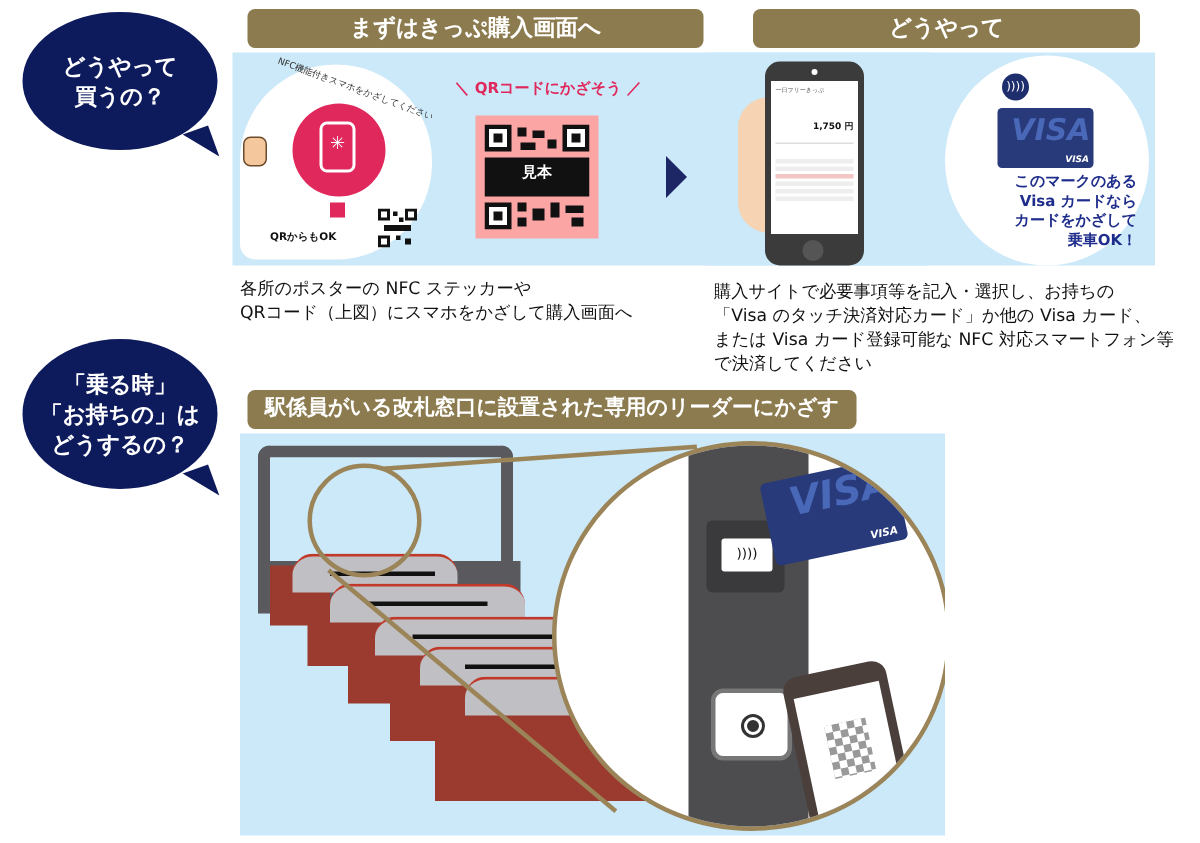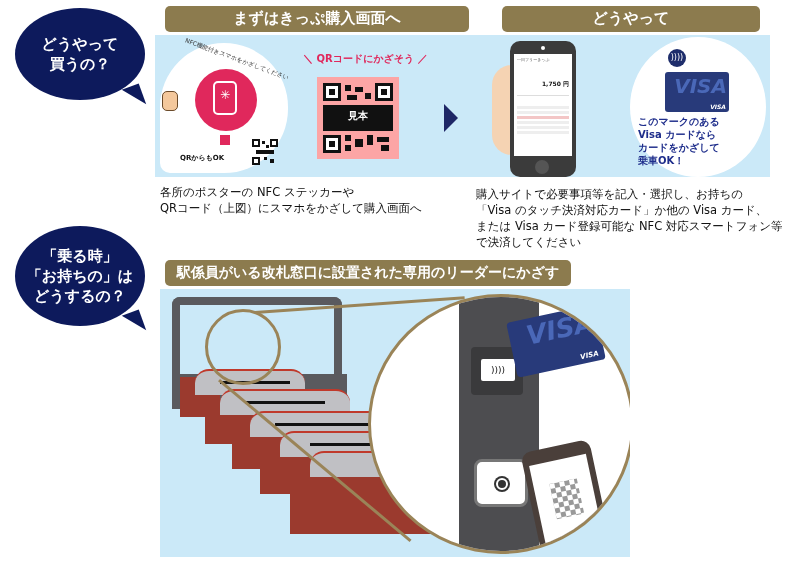--- a/index.html
+++ b/index.html
@@ -51,21 +51,21 @@
   .phone .screen .price { font-size: 6px; font-weight: bold; text-align: right; margin-top: 4px; color:#111; }
   .phone .btn { position: absolute; left: 25px; top: 119px; width: 14px; height: 14px; border-radius: 50%; background: #555; }
   .phone .cam { position: absolute; left: 31px; top: 5px; width: 4px; height: 4px; border-radius: 50%; background: #fff; }
 
   .visa-circle { position: absolute; left: 160px; top: 2px; width: 136px; height: 140px; border-radius: 50%; background: #fff; }
   .visa-card { position: absolute; left: 35px; top: 35px; width: 64px; height: 40px; background: #283a7a; border-radius: 3px; }
   .visa-card .big { position: absolute; right: 2px; top: 2px; color: #4a68b8; font-style: italic; font-weight: bold; font-size: 20px; }
   .visa-card .small { position: absolute; right: 3px; bottom: 2px; color: #fff; font-style: italic; font-weight: bold; font-size: 6px; }
   .contactless-pin { position: absolute; left: 38px; top: 12px; width: 18px; height: 18px; border-radius: 50%; background: #1e2d6b;
                      color:#fff; font-size: 8px; text-align:center; line-height:18px; }
-  .visa-text { position: absolute; left: 8px; top: 78px; width: 120px; text-align: left; font-size: 10px; line-height: 13px; font-weight: bold; color: #1e2d8b; }
+  .visa-text { position: absolute; left: 8px; top: 78px; width: 120px; text-align: right; font-size: 10px; line-height: 13px; font-weight: bold; color: #1e2d8b; }
 
   .desc { position: absolute; font-size: 11.5px; line-height: 16px; color: #111; white-space: nowrap; }
   .d1 { left: 160px; top: 184px; }
   .d2 { left: 476px; top: 186px; }
 
   .gate-frame { position: absolute; left: 12px; top: 8px; width: 170px; height: 95px; border: 8px solid #5a5a5e; border-bottom: none; border-radius: 8px 8px 0 0; }
   .gate-base { position: absolute; left: 12px; top: 85px; width: 175px; height: 35px; background: #5a5a5e; }
   .gate-unit { position: absolute; height: 26px; background: #c0c0c4; border-radius: 14px 14px 0 0; border-top: 2px solid #c0392b; }
   .gate-slot { position: absolute; height: 3px; background: #111; }
   .gate-red { position: absolute; background: #9b3a2e; }

